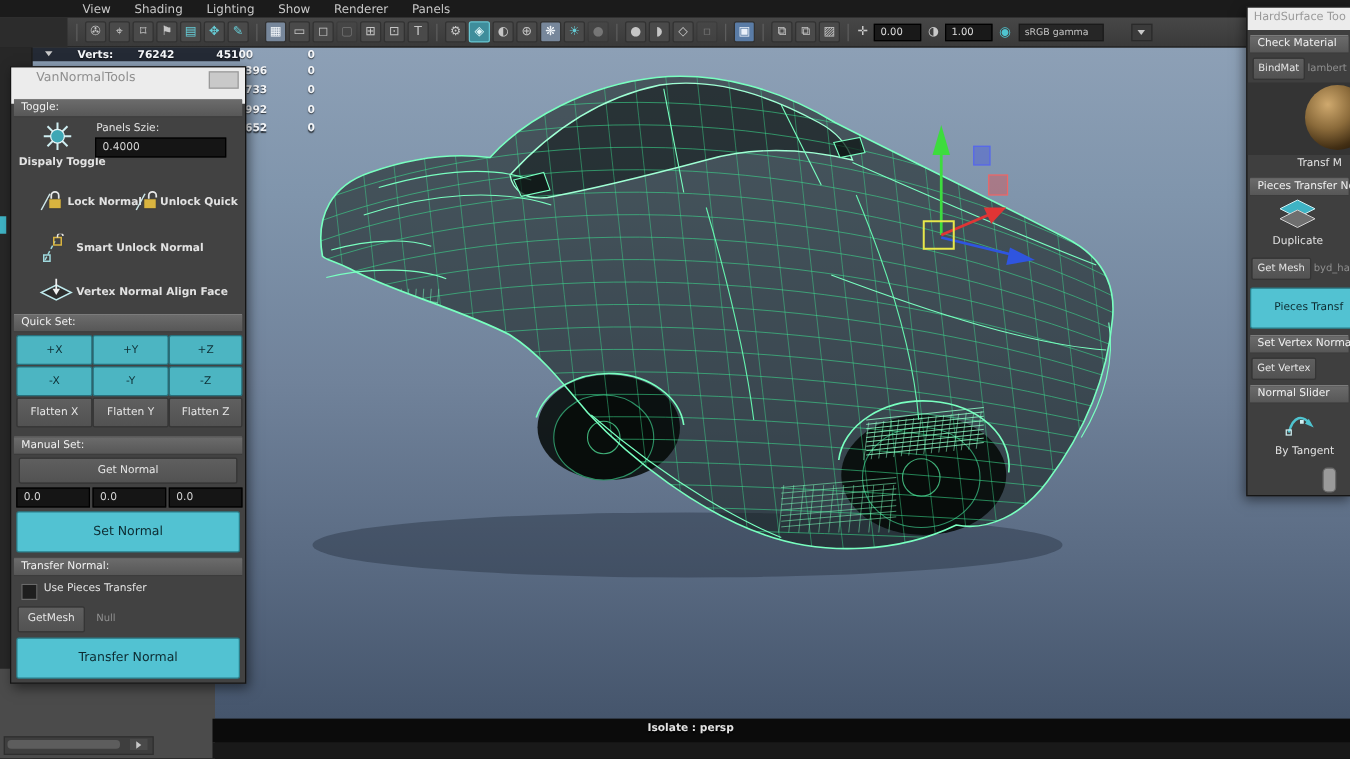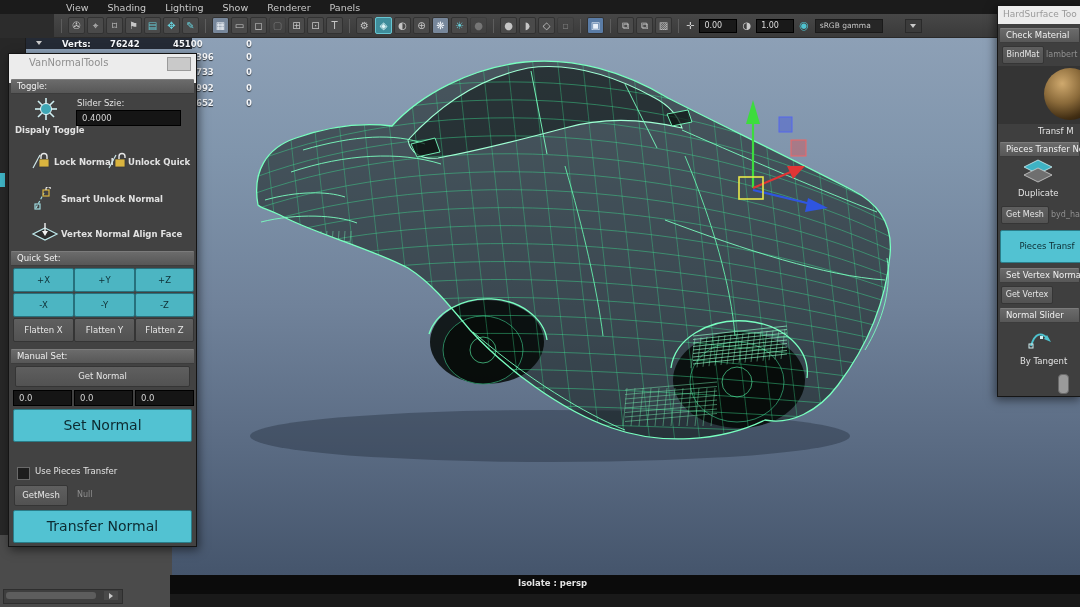--- a/index.html
+++ b/index.html
@@ -69,21 +69,21 @@
   .panel{background:#424242;border:1px solid #141414;box-shadow:2px 3px 9px rgba(0,0,0,.5);}
   .p-title{position:absolute;left:0;top:0;right:0;height:29px;background:#ececec;}
   .p-title span{position:absolute;left:20px;top:3px;font-size:10px;color:#8f8f8f;white-space:nowrap;}
   .sec-bar{position:absolute;left:2px;right:2px;height:13px;
            background:linear-gradient(#6b6b6b,#575757);border-top:1px solid #7b7b7b;
            border-bottom:1px solid #3c3c3c;border-radius:1px;}
   .sec-bar span{position:absolute;left:6px;top:1px;font-size:8.5px;color:#f0f0f0;white-space:nowrap;}
   .btn-gray{position:absolute;background:linear-gradient(#5f5f5f,#525252);border:1px solid #353535;
             border-radius:2px;color:#e6e6e6;font-size:8.5px;text-align:center;}
   .btn-teal{position:absolute;background:#52c2d2;border:1px solid #2a7d89;border-radius:2px;
-            color:#0d2b31;font-size:14px;text-align:center;}
+            color:#0d2b31;font-size:10px;text-align:center;}
   .field-dark{position:absolute;background:#151515;border:1px solid #000;color:#d4d4d4;
               font-size:8.5px;padding-left:5px;}
   .lbl{position:absolute;font-size:8.5px;color:#e2e2e2;white-space:nowrap;}
   .lbl-dim{position:absolute;font-size:8px;color:#8f8f8f;white-space:nowrap;}
 
   
   #lpanel{left:8px;top:53px;width:187px;height:492px;}
   #lp-title-btn{position:absolute;right:5px;top:3px;width:22px;height:12px;background:#c9c9c9;
                 border:1px solid #9a9a9a;}
   .qbtn-teal{background:#4cb5c2;border:1px solid #27707c;color:#0e2f35;font-size:8.5px;
@@ -408,21 +408,21 @@
     <svg style="position:absolute;left:24px;top:42px;" width="26" height="26" viewBox="0 0 26 26">
       <g stroke="#cfeff2" stroke-width="1.6">
         <line x1="13" y1="2" x2="13" y2="24"></line>
           <line x1="2" y1="13" x2="24" y2="13"></line>
         <line x1="5" y1="5" x2="21" y2="21"></line>
           <line x1="21" y1="5" x2="5" y2="21"></line>
       </g>
       <circle cx="13" cy="13" r="5.5" fill="#3fa7b5" stroke="#e8f6f8" stroke-width="1"></circle>
     </svg>
     <span class="lbl" style="left:6px;top:71px;font-weight:bold;">Dispaly Toggle</span>
-    <span class="lbl" style="left:68px;top:44px;">Slider Szie:</span>
+    <span class="lbl" style="left:68px;top:44px;">Panels Szie:</span>
     <div class="field-dark" style="left:67px;top:56px;width:98px;height:14px;line-height:14px;">0.4000</div>
 
     <svg style="position:absolute;left:22px;top:96px;" width="20" height="20" viewBox="0 0 20 20">
       <line x1="2" y1="18" x2="9" y2="5" stroke="#cfe8ea" stroke-width="1.2"></line>
       <rect x="8" y="9" width="10" height="8" fill="#d9b43f" stroke="#3a3a3a" stroke-width="0.8"></rect>
       <path d="M10,9 V6.5 a3,3 0 0 1 6,0 V9" fill="none" stroke="#e8e8e8" stroke-width="1.4"></path>
     </svg>
     <span class="lbl" style="left:45px;top:103px;font-weight:bold;">Lock Normal</span>
     <svg style="position:absolute;left:98px;top:96px;" width="20" height="20" viewBox="0 0 20 20">
       <line x1="2" y1="18" x2="9" y2="5" stroke="#cfe8ea" stroke-width="1.2"></line>
@@ -462,20 +462,23 @@
 
     <div class="sec-bar" style="top:295px;">
       <span>Manual Set:</span>
       </div>
     <div class="btn-gray" style="left:6px;top:312px;width:173px;height:19px;line-height:19px;">Get Normal</div>
     <div class="field-dark" style="left:4px;top:336px;width:52px;height:14px;line-height:14px;">0.0</div>
     <div class="field-dark" style="left:65px;top:336px;width:52px;height:14px;line-height:14px;">0.0</div>
     <div class="field-dark" style="left:126px;top:336px;width:52px;height:14px;line-height:14px;">0.0</div>
     <div class="btn-teal" style="left:4px;top:355px;width:177px;height:31px;line-height:31px;">Set Normal</div>
 
+    <div class="sec-bar" style="top:392px;">
+      <span>Transfer Normal:</span>
+      </div>
     <div id="lp-checkbox"></div>
     <span class="lbl" style="left:26px;top:412px;">Use Pieces Transfer</span>
     <div class="btn-gray" style="left:5px;top:431px;width:52px;height:19px;line-height:19px;">GetMesh</div>
     <span class="lbl-dim" style="left:68px;top:436px;">Null</span>
     <div class="btn-teal" style="left:4px;top:456px;width:177px;height:31px;line-height:31px;">Transfer Normal</div>
   </div>
 
   <div id="rpanel" class="abs">
     <div id="rp-title">
       <span>HardSurface Too</span>

